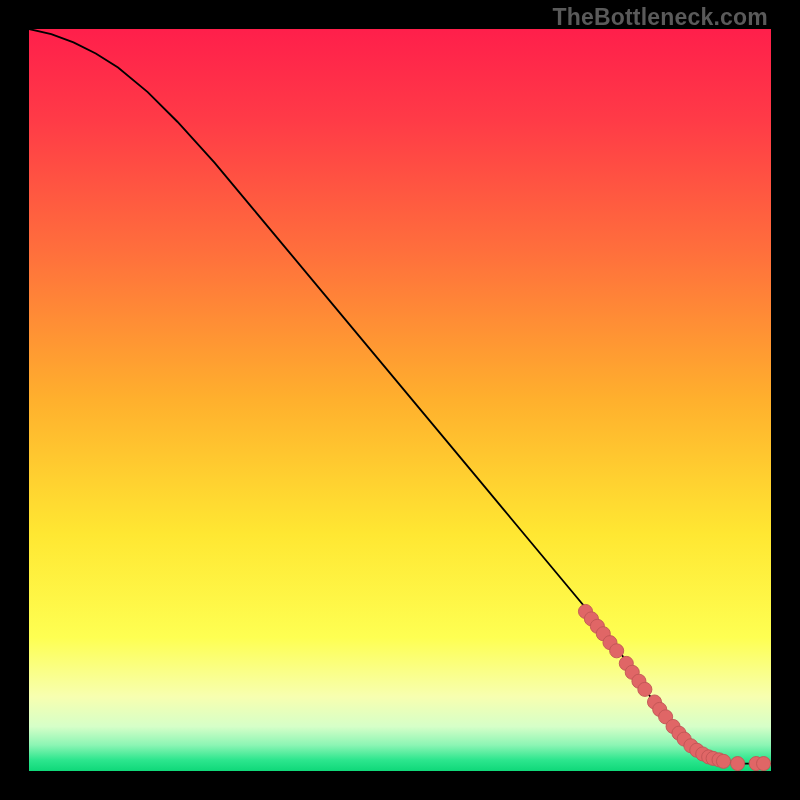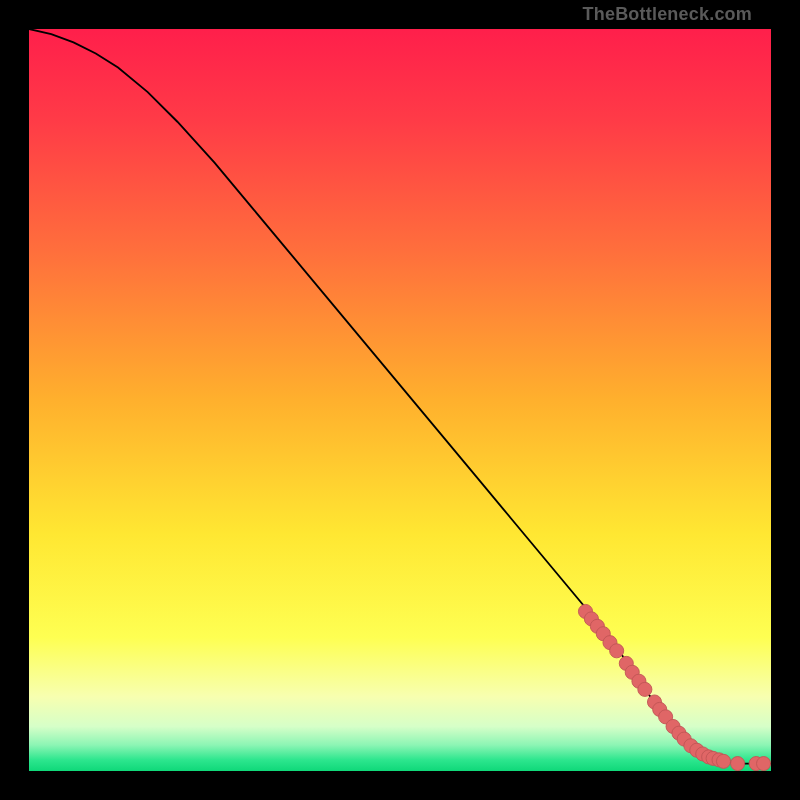--- a/index.html
+++ b/index.html
@@ -27,23 +27,23 @@
     height: 742px;
     overflow: hidden;
   }
   .gradient {
     position: absolute;
     inset: 0;
   }
   .watermark {
     position: absolute;
     top: 4px;
-    right: 48px;
+    right: 32px;
     color: #5a5a5a;
-    font-size: 18px;
+    font-size: 23px;
     font-weight: 600;
     letter-spacing: 0.2px;
   }
   svg.curve {
     position: absolute;
     inset: 0;
   }
 </style>
 </head>
 <body>

